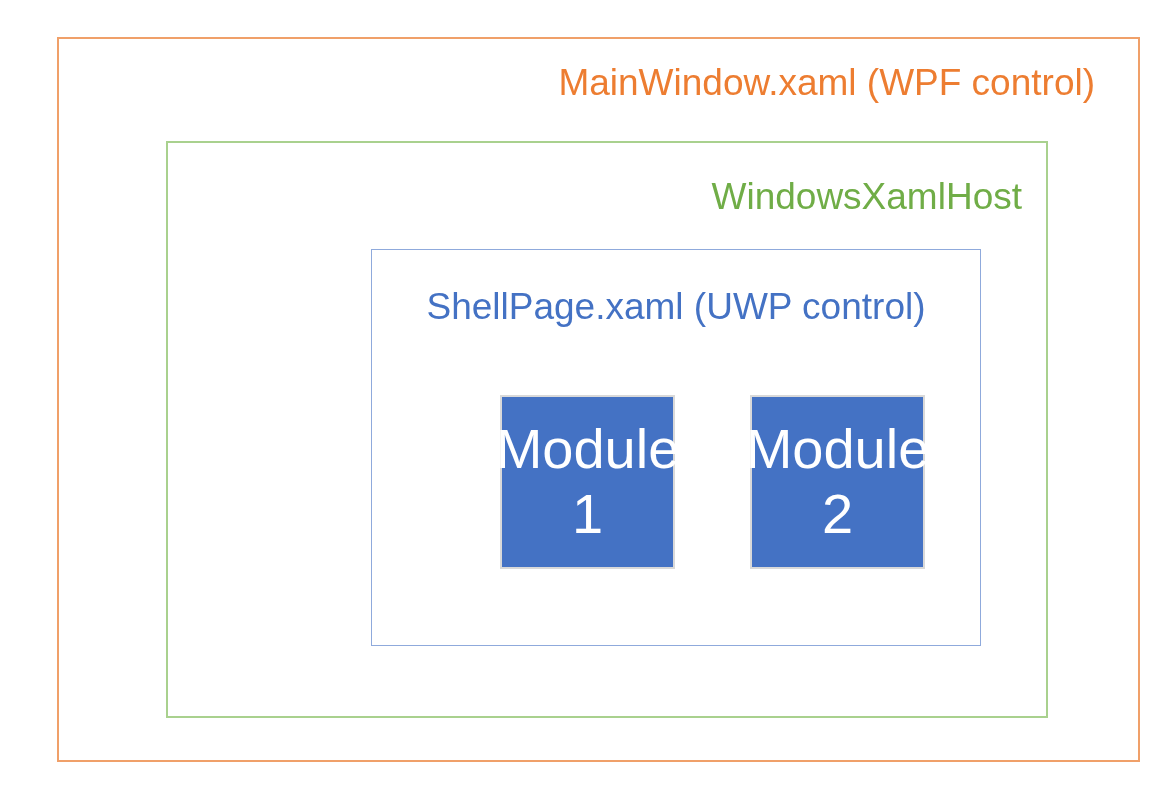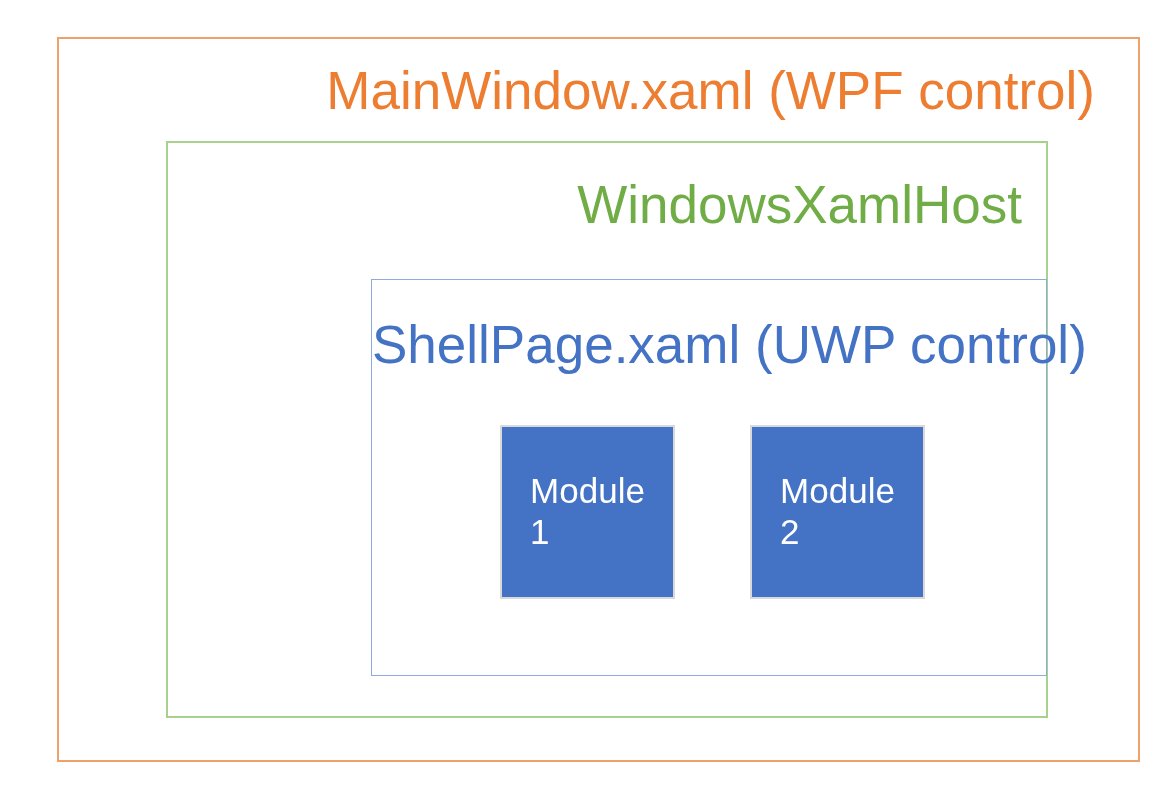--- a/index.html
+++ b/index.html
@@ -30,28 +30,28 @@
   .host-box {
     left: 107px;   
     top: 102px;    
     width: 882px;
     height: 577px;
     border: 2px solid var(--green-border, #A9D18E);
     text-decoration: underline;
   }
   .shell-box {
     left: 203px;   
-    top: 136px;    
-    width: 676px;
+    top: 106px;    
+    width: 610px;
     height: 397px;
     border: 1.5px solid var(--blue-border, #8FAADC);
   }
   .box-label {
     position: absolute;
-    font-size: 53px;
+    font-size: 37px;
     line-height: 1;
     white-space: nowrap;
   }
   .outer-label {
     top: 25px;
     right: 43px;
     color: var(--orange-text, #ED7D31);
   }
   .host-label {
     top: 35px;
@@ -74,23 +74,23 @@
     background: var(--module-fill, #4472C4);
     border: 2px solid var(--module-border, #D9D9D9);
     display: flex;
     align-items: center;
     justify-content: center;
   }
   .module-1 { left: 128px; }   
   .module-2 { left: 378px; }   
   .module-text {
     color: var(--module-text, #FFFFFF);
-    font-size: 35px;
+    font-size: 56px;
     line-height: 1.16;
-    text-align: left;
+    text-align: center;
   }
 </style>
 </head>
 <body>
 
 <div class="canvas">
 
   <div class="box outer-box">
     <div class="box-label outer-label">MainWindow.xaml (WPF control)</div>
 

